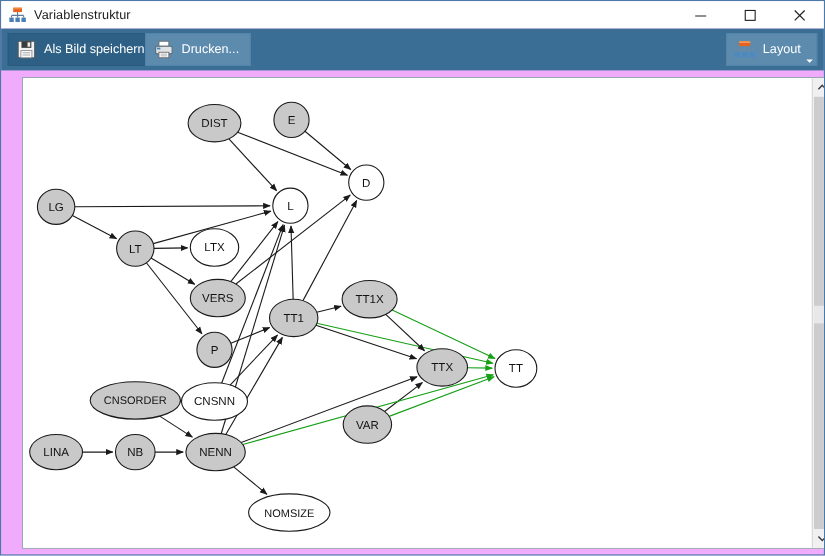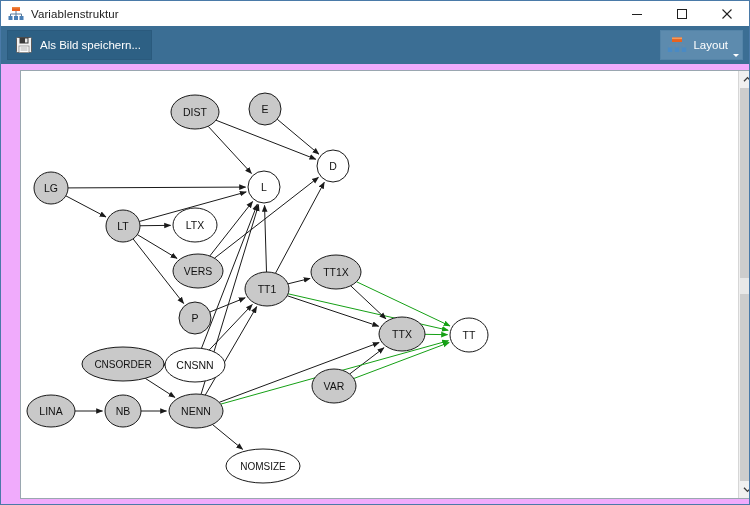--- a/index.html
+++ b/index.html
@@ -234,20 +234,33 @@
           <rect x="5.5" y="2.5" width="9" height="6" fill="#3a3a3a"></rect>
           <rect x="11" y="3.5" width="2.5" height="4" fill="#e8e8e8"></rect>
           <rect x="5" y="11" width="10" height="6.5" fill="#ffffff" stroke="#8a8a8a" stroke-width="0.8"></rect>
           <line x1="6.5" y1="13" x2="13.5" y2="13" stroke="#9a9a9a" stroke-width="0.8"></line>
           <line x1="6.5" y1="15" x2="13.5" y2="15" stroke="#9a9a9a" stroke-width="0.8"></line>
         </svg>
       </span>
       <span>Als Bild speichern...</span>
     </div>
 
+    <div class="tb-btn tb-print">
+      <span class="tb-icon">
+        <svg width="20" height="20" viewBox="0 0 20 20">
+          <rect x="5.5" y="2.5" width="9" height="4.5" fill="#ffffff" stroke="#6a6a6a" stroke-width="0.8"></rect>
+          <rect x="2.5" y="7" width="15" height="7" rx="1.5" fill="#dfe3e6" stroke="#5a6a78" stroke-width="1"></rect>
+          <rect x="3.8" y="8.3" width="3" height="1.6" fill="#4a7fb5"></rect>
+          <rect x="5.5" y="12.5" width="9" height="5" fill="#ffffff" stroke="#6a6a6a" stroke-width="0.8"></rect>
+          <line x1="7" y1="14.2" x2="13" y2="14.2" stroke="#9a9a9a" stroke-width="0.7"></line>
+          <line x1="7" y1="15.8" x2="13" y2="15.8" stroke="#9a9a9a" stroke-width="0.7"></line>
+        </svg>
+      </span>
+      <span>Drucken...</span>
+    </div>
 
     <div class="tb-btn tb-layout">
       <span class="tb-icon">
         <svg width="20" height="20" viewBox="0 0 20 20">
           <rect x="5" y="2.5" width="10" height="4.5" fill="#e8621f"></rect>
           <rect x="5" y="2.5" width="10" height="1.6" fill="#f59a5a"></rect>
           <line x1="10" y1="7" x2="10" y2="10" stroke="#6a8aa8" stroke-width="1"></line>
           <line x1="3" y1="10" x2="17" y2="10" stroke="#6a8aa8" stroke-width="1"></line>
           <line x1="3" y1="10" x2="3" y2="12.5" stroke="#6a8aa8" stroke-width="1"></line>
           <line x1="10" y1="10" x2="10" y2="12.5" stroke="#6a8aa8" stroke-width="1"></line>

